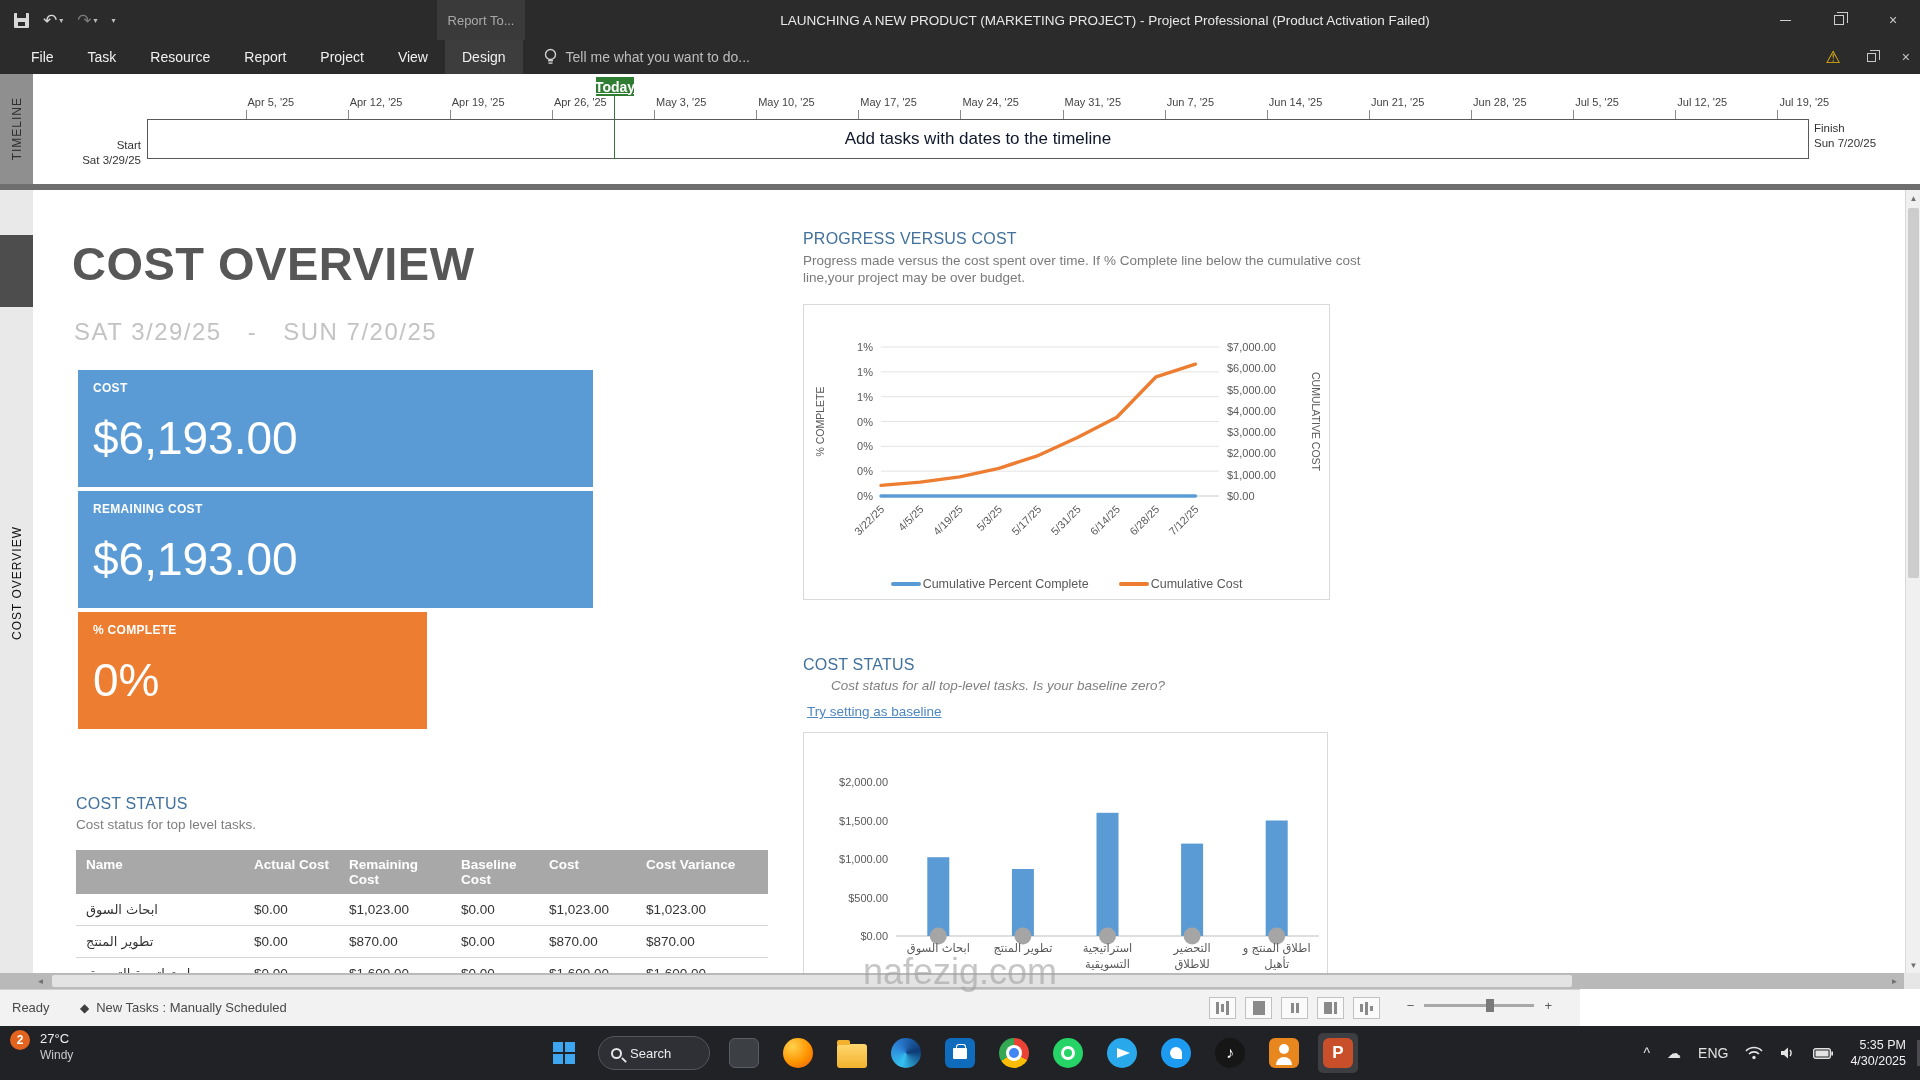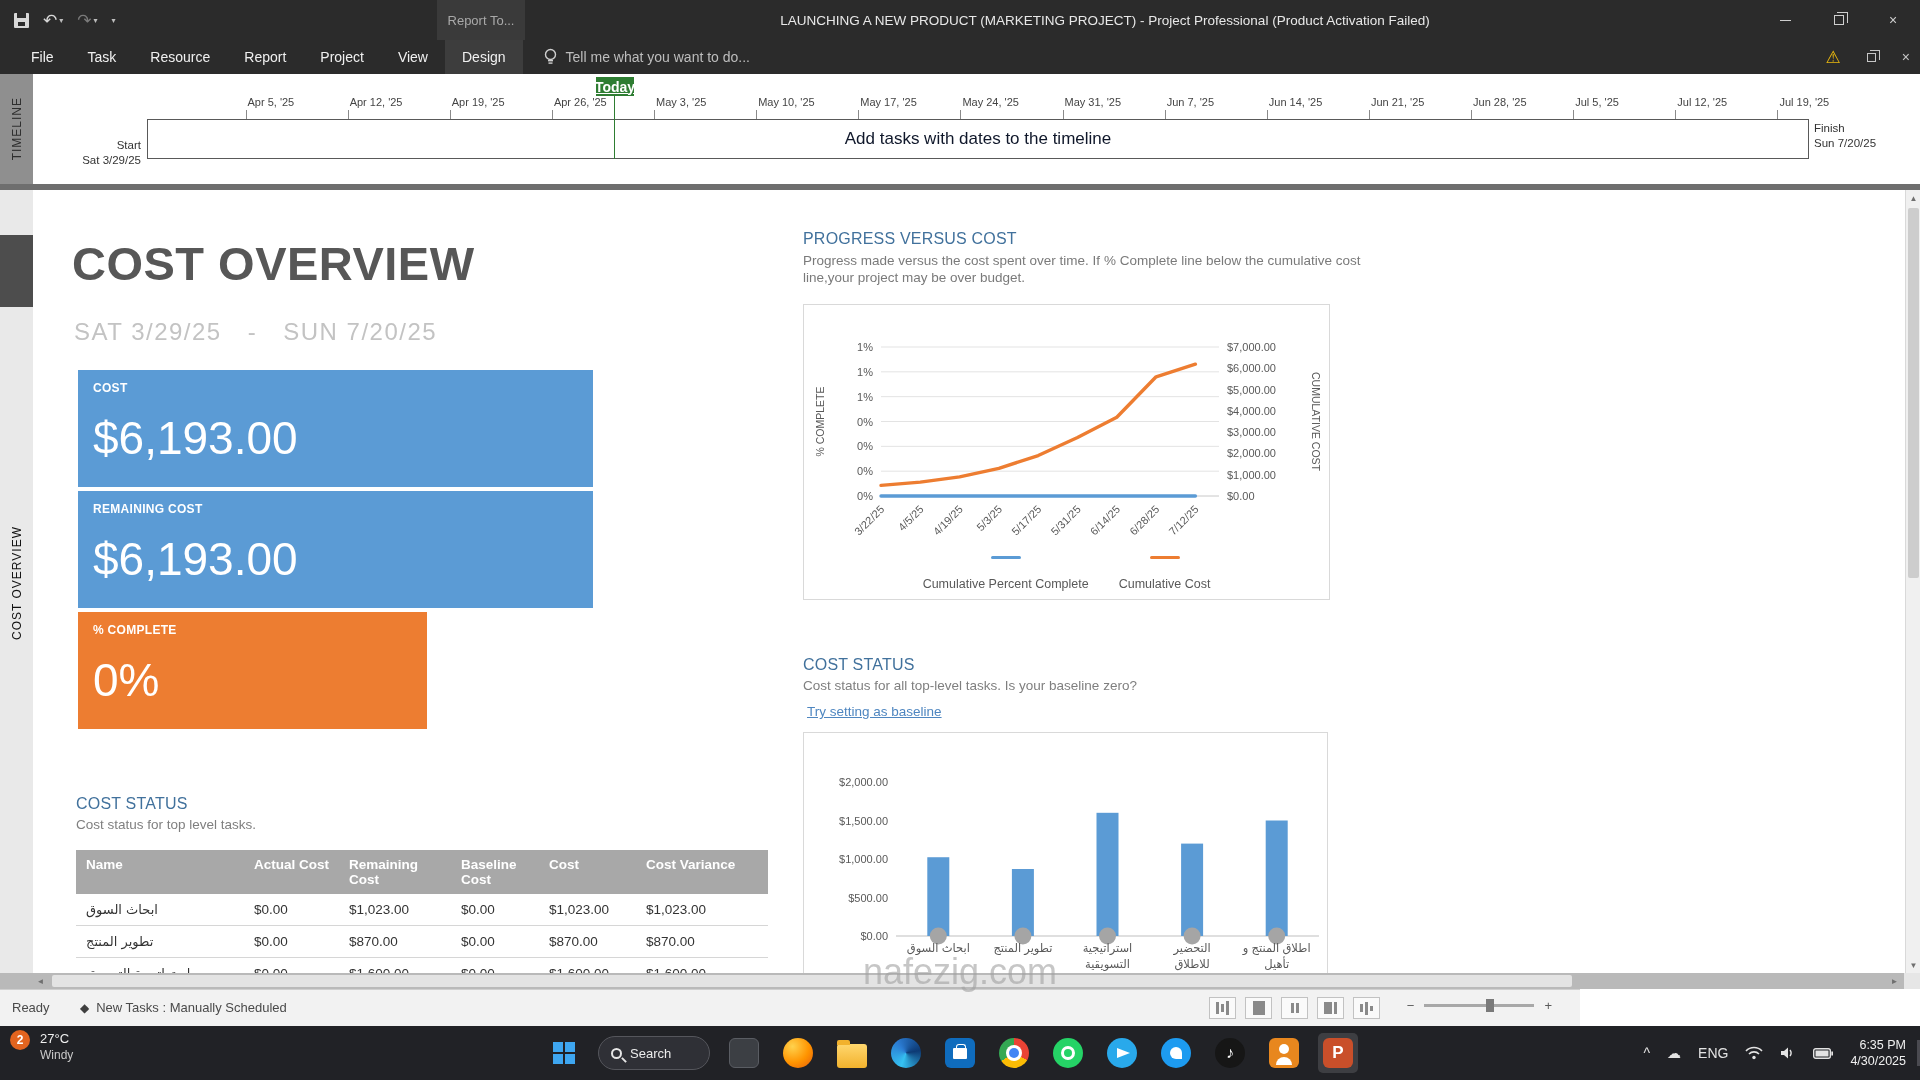--- a/index.html
+++ b/index.html
@@ -78,25 +78,25 @@
   #cost-table th { background:#a8a8a8; color:#fff; text-align:left; font-weight:bold; padding:7px 10px; vertical-align:top; font-size:13.5px; }
   #cost-table td { padding:8px 10px; color:#333; border-bottom:1px solid #d6d6d6; background:#fff; }
   #cost-table td.arb { font-family:"DejaVu Sans",sans-serif; font-size:13px; }
   #cost-table col.c0{width:168px}#cost-table col.c1{width:95px}#cost-table col.c2{width:112px}
   #cost-table col.c3{width:88px}#cost-table col.c4{width:97px}#cost-table col.c5{width:132px}
 
   #pvc-heading { position:absolute; left:770px; top:40px; }
   #pvc-desc { position:absolute; left:770px; top:62px; width:572px; font-size:13.5px; line-height:17px; color:#7a7a7a; }
   #pvc-box { position:absolute; left:770px; top:114px; width:527px; height:296px; border:1px solid #d9d9d9; background:#fff; }
   #pvc-legend { position:absolute; left:0; bottom:8px; width:100%; display:flex; justify-content:center; gap:30px; align-items:center; }
-  .leg-item { display:flex; align-items:center; gap:18px; font-size:12.5px; color:#595959;flex-direction:column; }
+  .leg-item { display:flex; align-items:center; gap:2px; font-size:12.5px; color:#595959; }
   .leg-swatch { width:30px; height:3.5px; border-radius:2px; }
 
   #cs-right-heading { position:absolute; left:770px; top:466px; }
-  #cs-right-desc { position:absolute; left:770px; top:488px; }
+  #cs-right-desc { position:absolute; left:798px; top:488px;font-style:italic; }
   #cs-right-link { position:absolute; left:774px; top:514px; font-size:13.5px; color:#4e86c0; text-decoration:underline; }
   #bar-box { position:absolute; left:770px; top:542px; width:525px; height:245px; border:1px solid #d9d9d9; border-bottom:none; background:#fff; }
 
   
   #vscroll { position:absolute; right:0; top:0; width:15px; height:783px; background:#f0f0f0; border-left:1px solid #d9d9d9; }
   .scroll-arrow { color:#6f6f6f; font-size:8px; width:15px; height:16px; display:flex; align-items:center; justify-content:center; }
   #vthumb { position:absolute; left:2px; top:18px; width:11px; height:370px; background:#cdcdcd; border-radius:2px; }
   #vscroll .down { position:absolute; bottom:0; }
   #hscroll { position:absolute; left:0; top:973px; width:1920px; height:16px; background:#b9b9b9; display:flex; align-items:center; }
   #hscroll .larrow { margin-left:33px; }
@@ -578,21 +578,21 @@
     <svg width="16" height="14" viewBox="0 0 16 14">
         <path d="M1 5 L4 5 L8 1.5 L8 12.5 L4 9 L1 9 Z" fill="#e3e3e3"></path>
         <path d="M10 4 A5 5 0 0 1 10 10" fill="none" stroke="#e3e3e3" stroke-width="1.4"></path>
       </svg>
     <svg width="20" height="11" viewBox="0 0 20 11">
         <rect x="0.7" y="0.7" width="16.6" height="9.6" rx="2" fill="none" stroke="#e3e3e3" stroke-width="1.4"></rect>
         <rect x="2.5" y="2.5" width="13" height="6" fill="#e3e3e3"></rect>
         <rect x="18.3" y="3.5" width="1.7" height="4" fill="#e3e3e3"></rect>
       </svg>
     <div id="tray-clock">
-      <span>6:35 PM</span><br>
+      <span>5:35 PM</span><br>
       <span>4/30/2025</span>
     </div>
   </div>
   <div id="tray-edge"></div>
 </div>
 
 <div id="watermark">
   <div id="wm-en">nafezig.com</div>
 </div>
 

